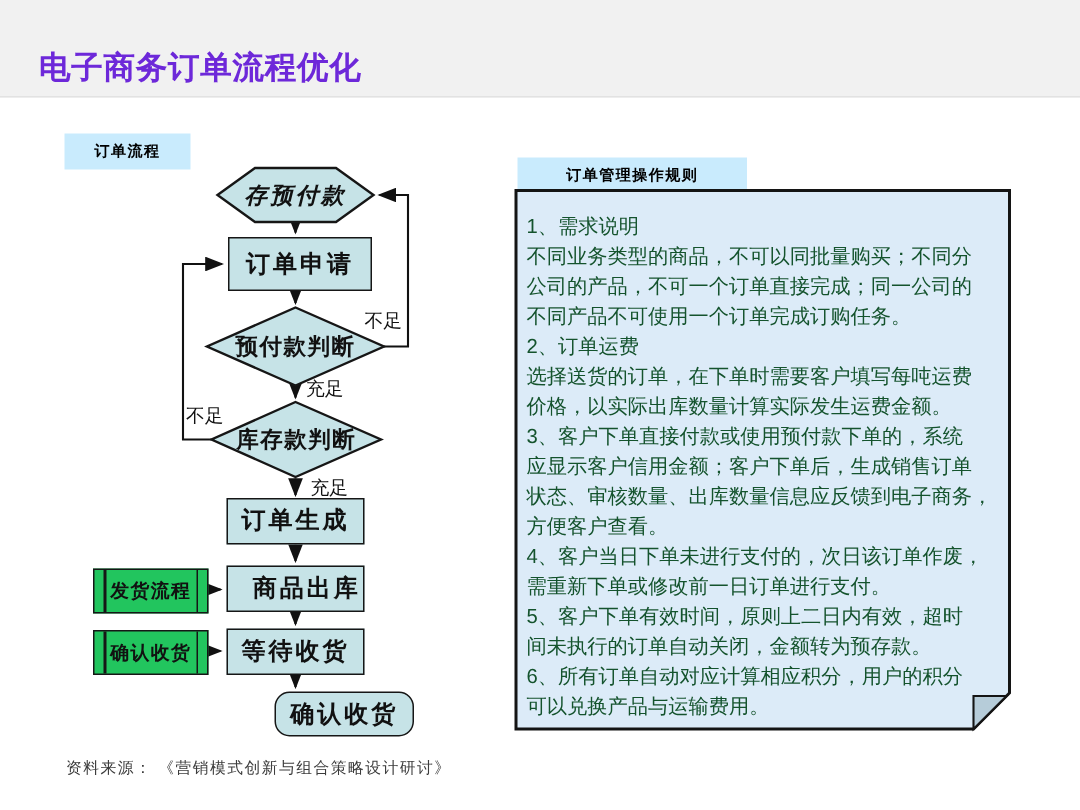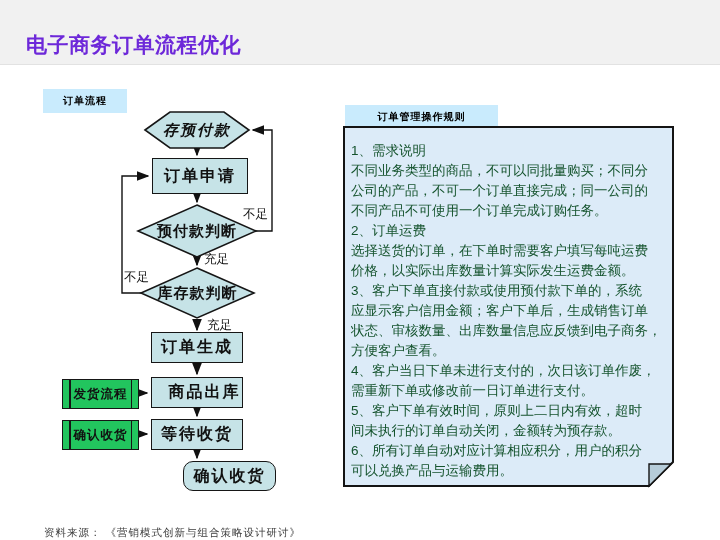--- a/index.html
+++ b/index.html
@@ -47,21 +47,21 @@
   .node-pre::before{left:6px;}
   .node-pre::after{right:6px;}
   #n-confirm{border-radius:10px;}
   .edge-label{font-size:12.5px;color:#111;white-space:nowrap;}
   .note-text{
     left:351px;top:141px;width:320px;
     font-size:13.5px;line-height:20px;color:#14532d;
     white-space:pre-line;
   }
   .footer{
-    left:44px;top:526px;font-size:10.5px;color:#3c3c3c;letter-spacing:1px;white-space:nowrap;
+    left:44px;top:505px;font-size:10.5px;color:#3c3c3c;letter-spacing:1px;white-space:nowrap;
   }
 </style>
 </head>
 <body>
 
 <div class="abs header"></div>
 <div class="abs title">电子商务订单流程优化</div>
 
 <div class="abs section-label" id="lbl-flow">订单流程</div>
 <div class="abs section-label" id="lbl-rules">订单管理操作规则</div>

